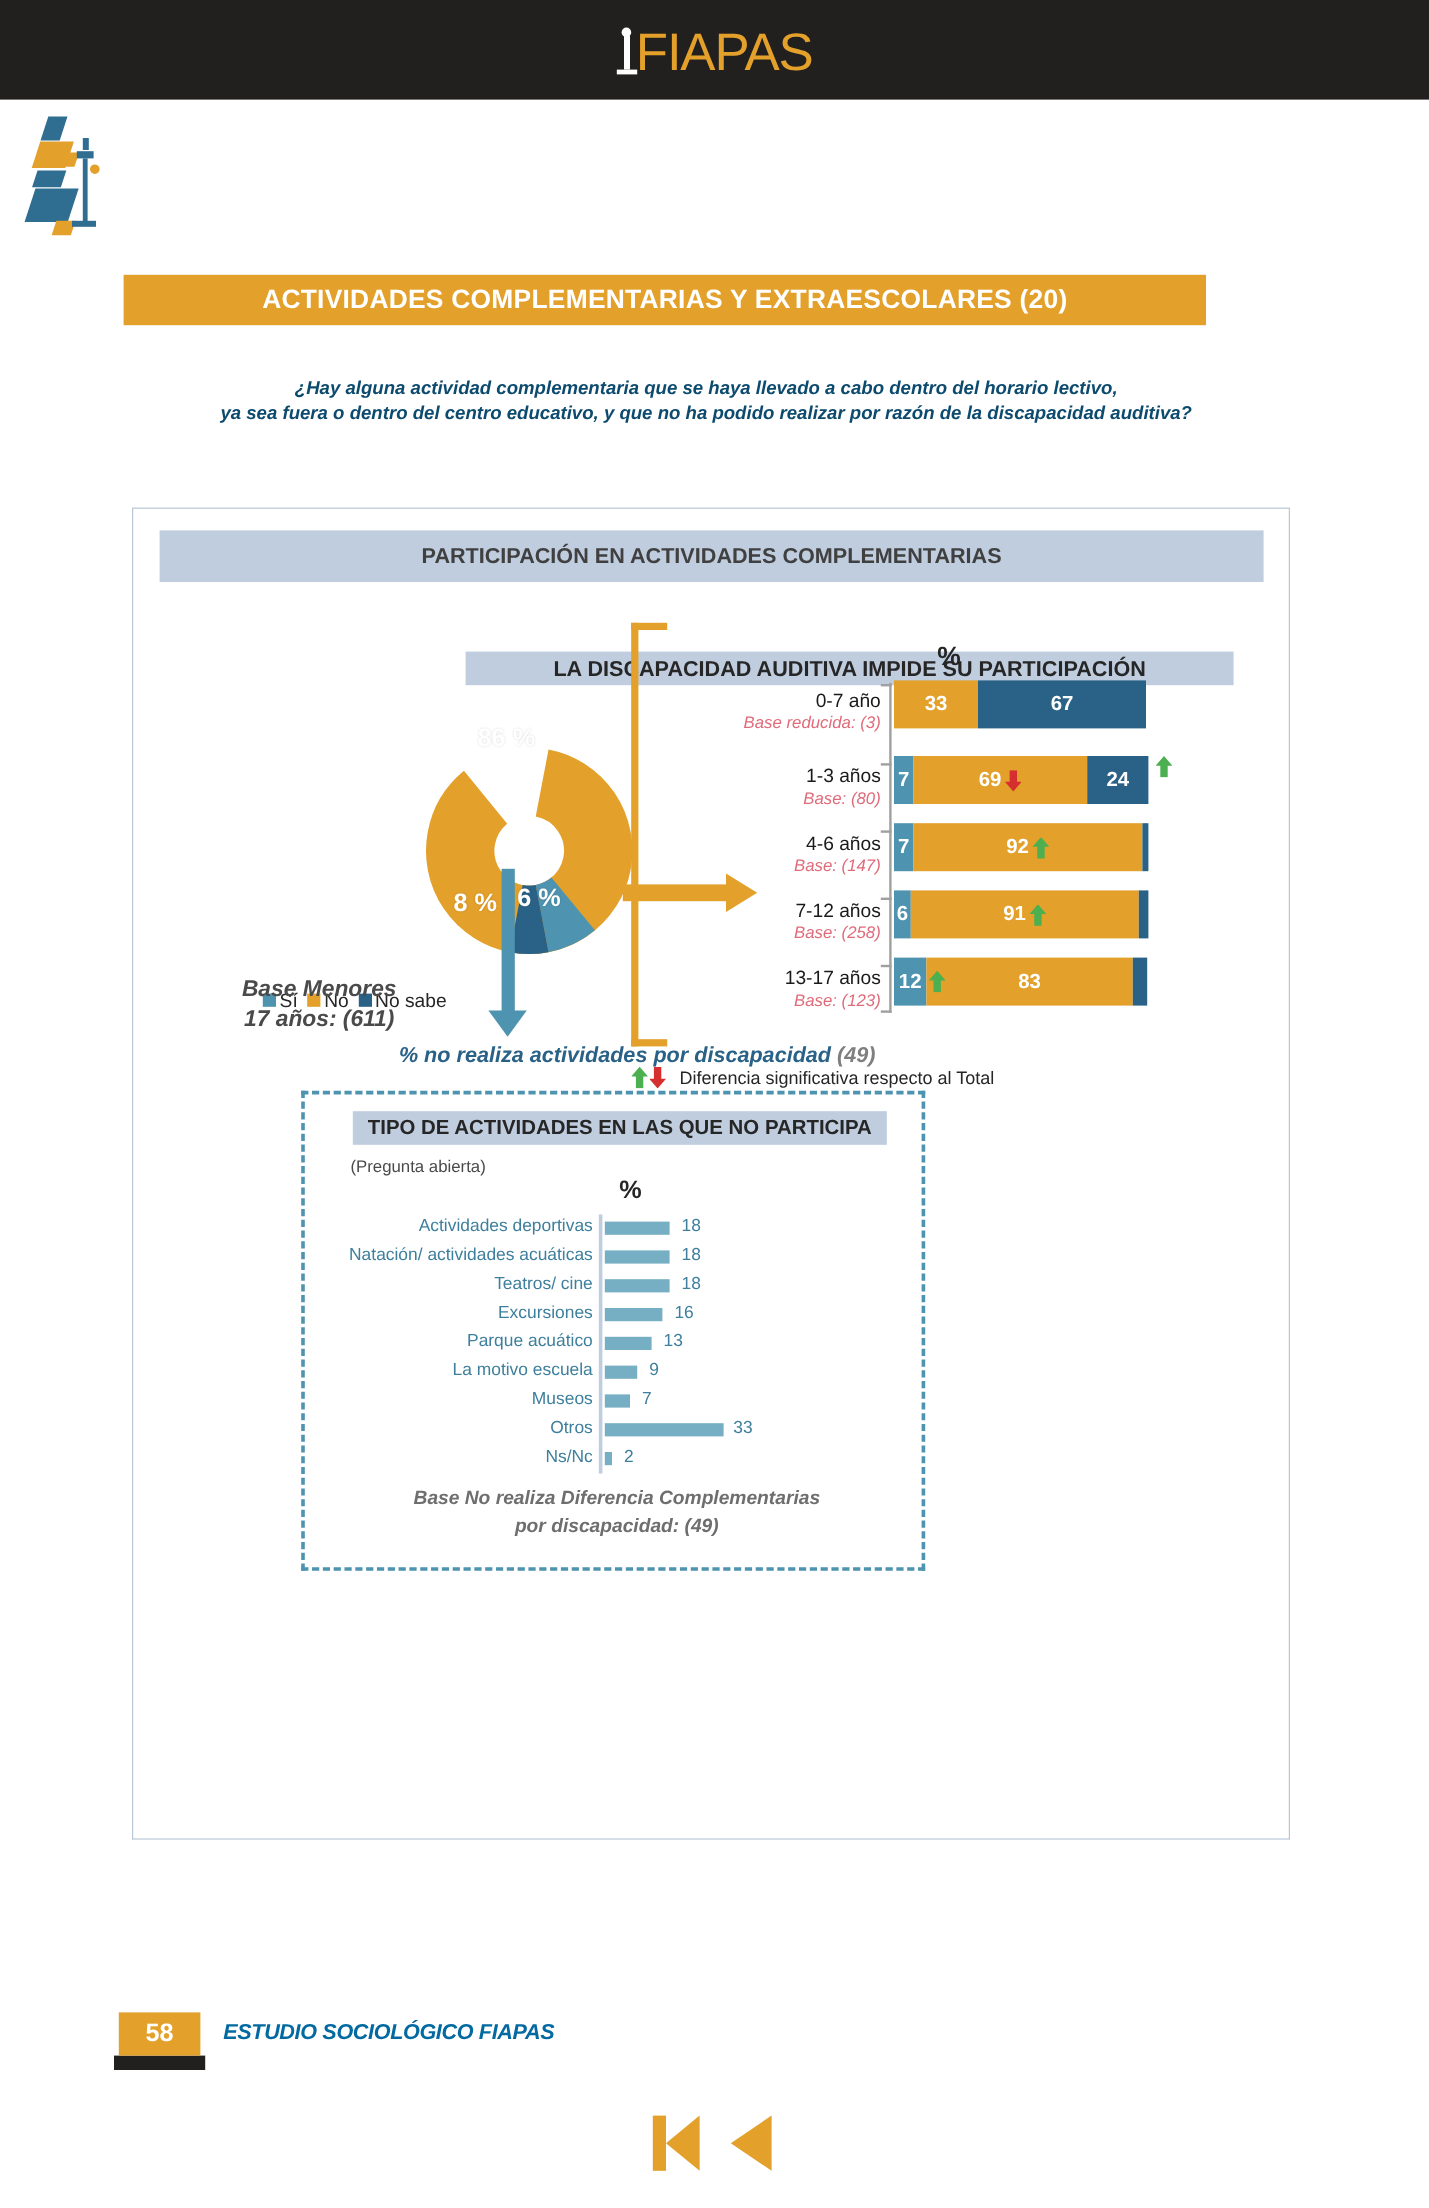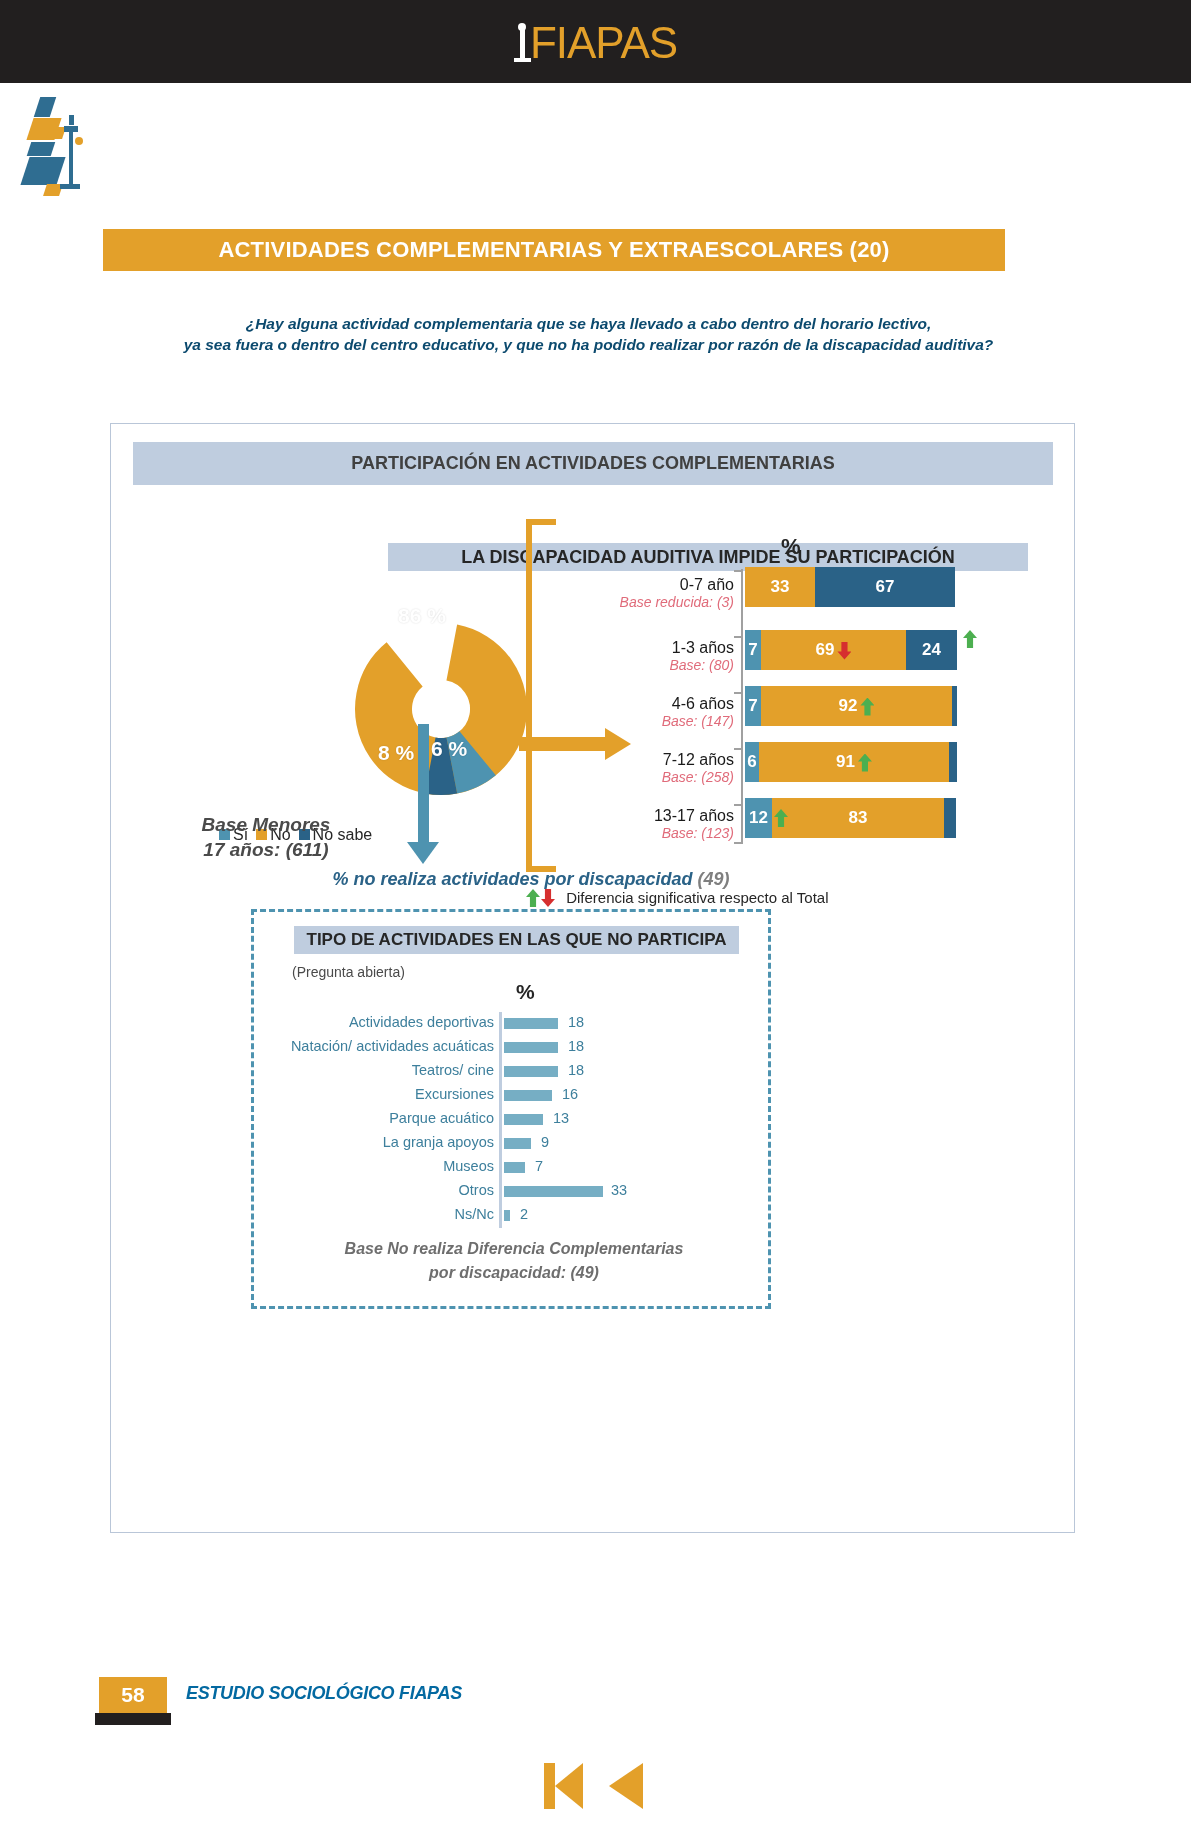--- a/index.html
+++ b/index.html
@@ -677,21 +677,21 @@
           <span class="hlabel">Excursiones</span>
           <span class="hbar" style="width:48px"></span>
           <span class="hval" style="left:308px">16</span>
         </div>
         <div class="hrow">
           <span class="hlabel">Parque acuático</span>
           <span class="hbar" style="width:39px"></span>
           <span class="hval" style="left:299px">13</span>
         </div>
         <div class="hrow">
-          <span class="hlabel">La granja apoyos</span>
+          <span class="hlabel">La motivo escuela</span>
           <span class="hbar" style="width:27px"></span>
           <span class="hval" style="left:287px">9</span>
         </div>
         <div class="hrow">
           <span class="hlabel">Museos</span>
           <span class="hbar" style="width:21px"></span>
           <span class="hval" style="left:281px">7</span>
         </div>
         <div class="hrow">
           <span class="hlabel">Otros</span>

